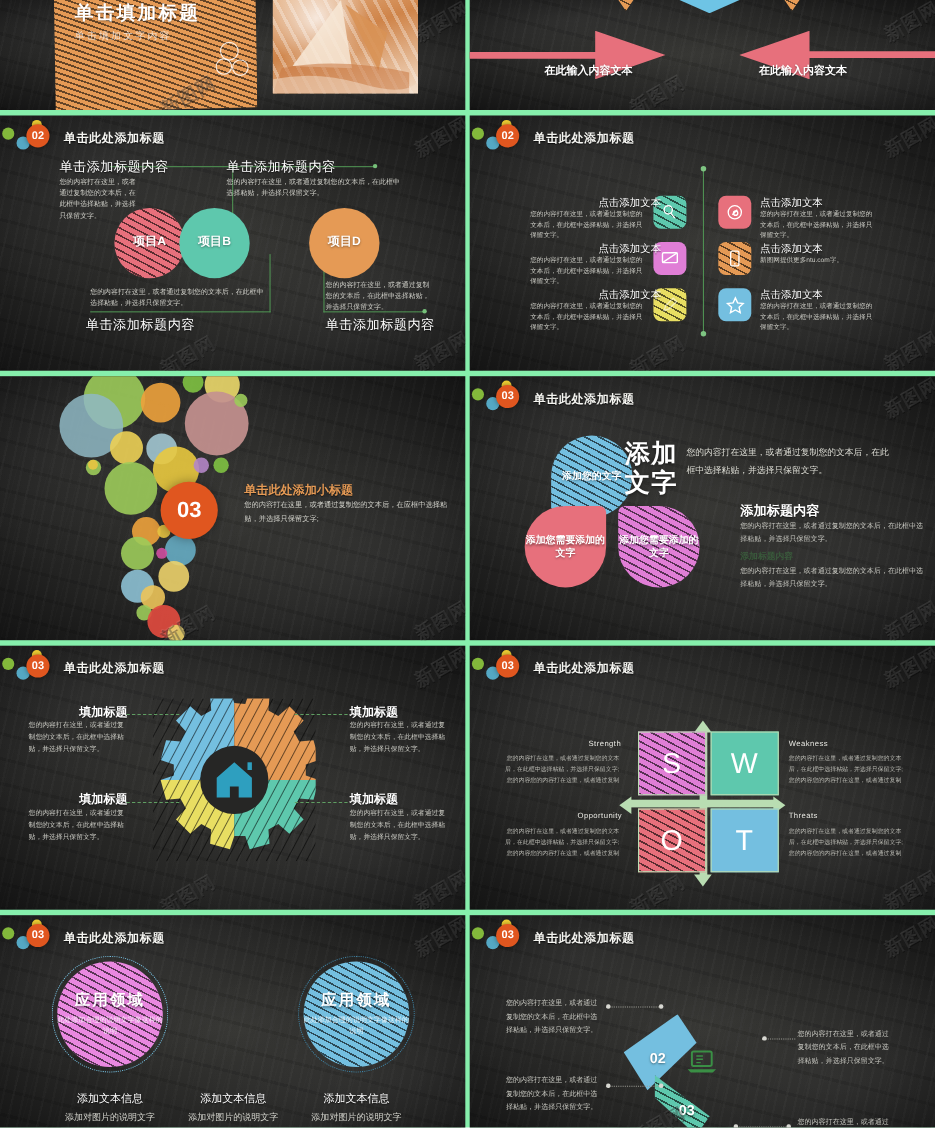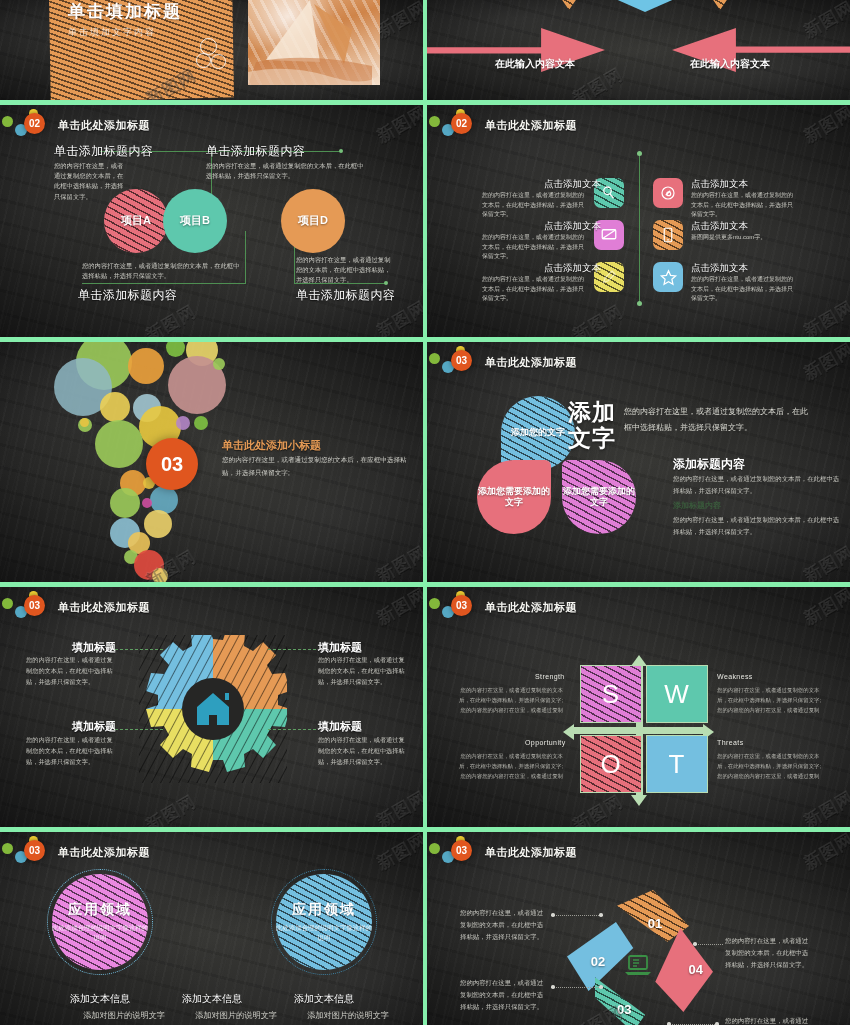--- a/index.html
+++ b/index.html
@@ -161,21 +161,21 @@
   .ar-h{ position:absolute; height:7px; background:#b9ddb2; }
   .ar-tip{ position:absolute; width:0;height:0; }
 
   
   .bigc{ position:absolute; top:42px; width:96px;height:96px; border-radius:50%;
          display:flex;flex-direction:column;align-items:center;justify-content:center;}
   .bigc .t{ position:relative;z-index:3; color:#fff; font-size:14px; font-weight:bold; letter-spacing:2px; text-shadow:0 1px 2px rgba(0,0,0,.4);}
   .bigc .s{ position:relative;z-index:3; color:rgba(255,255,255,.82); font-size:6.4px; line-height:1.6; text-align:center; margin-top:4px;}
   .ring{ position:absolute; inset:-5px; border-radius:50%; border:1.4px dotted; }
   .c9-h{ position:absolute; color:#fff; font-size:10px; font-weight:normal; text-align:center; width:130px; text-shadow:0 1px 1px rgba(0,0,0,.6);}
-  .c9-b{ position:absolute; color:#d2d2cb; font-size:8.2px; line-height:1.72; text-align:right; width:130px;}
+  .c9-b{ position:absolute; color:#d2d2cb; font-size:8.2px; line-height:1.72; text-align:center; width:130px;}
 
   
   .dia{ position:absolute; }
   .dia span{ position:relative; z-index:4; color:#fff; font-size:13px; font-weight:bold; text-shadow:0 1px 2px rgba(0,0,0,.45);}
   .d10-b{ position:absolute; color:#c9c9c2; font-size:6.4px; line-height:1.85; width:86px;}
   .dotln{ position:absolute; height:1px; border-top:1px dotted #9a9a93;}
   .dotnub{ position:absolute; width:3.5px;height:3.5px;border-radius:50%;background:#d8d8d2;}
 </style>
 </head>
 <body>
@@ -567,31 +567,25 @@
     <div class="hdr">
       <div class="dots">
         <i class="dot g"></i>
           <i class="dot y"></i>
           <i class="dot b"></i>
         <div class="badge">03</div>
       </div>
       <div class="hdr-title">单击此处添加标题</div>
     </div>
 
-    <div class="dia scr" style="left:190px;top:58px;width:72px;height:72px;background:#e59a55;clip-path:polygon(50% 0,100% 50%,70% 72%,0 22%);display:flex;align-items:center;justify-content:center;">
-      <span style="margin-top:-6px;margin-left:4px;">01</span>
-    </div>
     <div class="dia scr2" style="left:140px;top:90px;width:72px;height:72px;background:#74bfe0;clip-path:polygon(0 48%,68% 0,92% 36%,30% 96%);display:flex;align-items:center;justify-content:center;">
       <span style="margin-top:6px;margin-left:-10px;">02</span>
     </div>
     <div class="dia scr" style="left:168px;top:128px;width:76px;height:72px;background:#5ec8ad;clip-path:polygon(0 24%,66% 76%,50% 100%,0 52%);display:flex;align-items:center;justify-content:flex-start;">
       <span style="margin-top:26px;margin-left:22px;">03</span>
-    </div>
-    <div class="dia scr2" style="left:208px;top:96px;width:78px;height:84px;background:#e7707c;clip-path:polygon(58% 0,100% 52%,62% 100%,26% 64%);display:flex;align-items:center;justify-content:flex-end;">
-      <span style="margin-right:10px;margin-top:-2px;">04</span>
     </div>
 
     <svg style="position:absolute;left:198px;top:122px;" width="26" height="24" viewBox="0 0 26 24">
       <rect x="4" y="2" width="18" height="13" rx="1.4" fill="none" stroke="#3a8f45" stroke-width="1.8"></rect>
       <path d="M8 6 h6 M8 9 h6 M8 12 h4" stroke="#3a8f45" stroke-width="1.3"></path>
       <path d="M0 18 h26 l-3 3 H3 Z" fill="#3a8f45"></path>
     </svg>
 
     <div class="d10-b" style="left:33px;top:75px;">您的内容打在这里，或者通过复制您的文本后，在此框中选择粘贴，并选择只保留文字。</div>
     <div class="dotln" style="left:124px;top:83px;width:52px;"></div>

